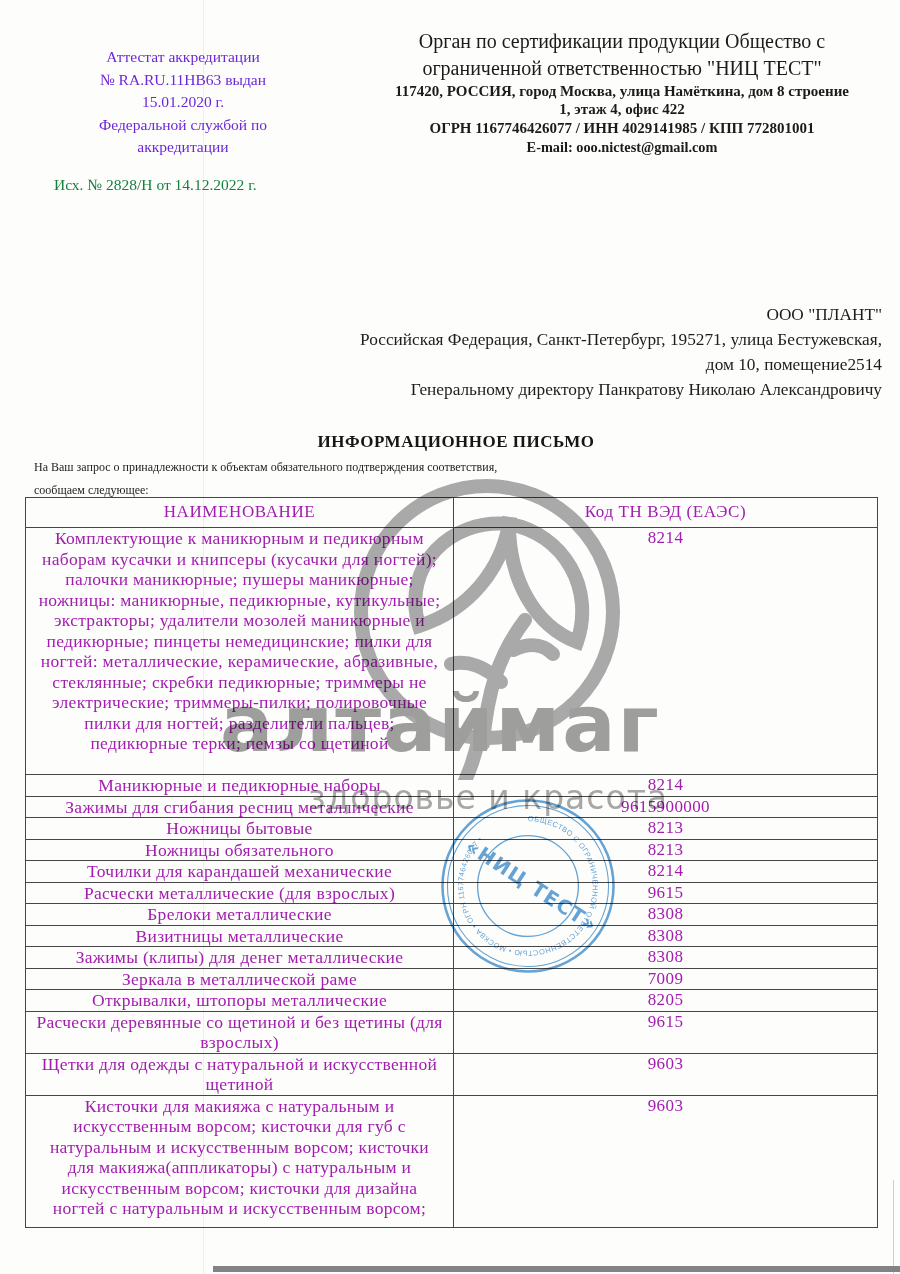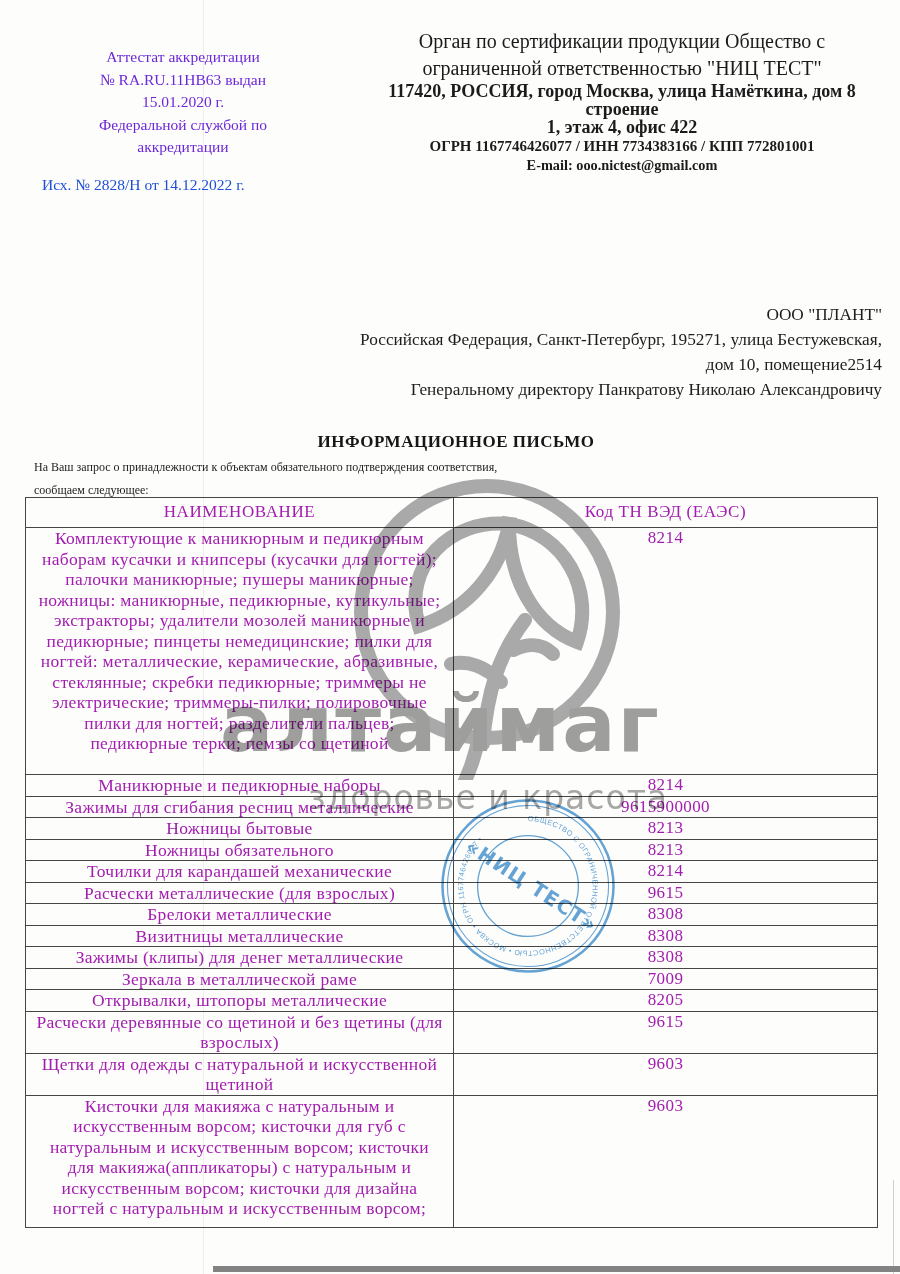--- a/index.html
+++ b/index.html
@@ -10,26 +10,26 @@
     font-family:"Liberation Serif", serif;
   }
   .fold-line{ position:absolute; left:203px; top:0; width:1px; height:1274px;
     background:rgba(0,0,0,0.06); }
   .edge-line{ position:absolute; left:893px; top:1180px; width:1px; height:94px;
     background:rgba(0,0,0,0.18); }
 
   
   .accred{ position:absolute; left:52px; top:46px; width:262px;
     text-align:center; font-size:15.5px; line-height:22.5px; color:#6d28d9; }
-  .ref{ position:absolute; left:42px; top:176px; font-size:15.5px; color:#1d4ed8; }
+  .ref{ position:absolute; left:54px; top:176px; font-size:15.5px; color:#15803d; }
 
   
   .org{ position:absolute; left:352px; top:28px; width:540px; text-align:center; color:#1b1b1b; }
   .org-title{ font-size:20px; line-height:27px; }
-  .org-addr{ font-size:18px; font-weight:bold; line-height:18px; }
+  .org-addr{ font-size:15px; font-weight:bold; line-height:18px; }
   .org-reg{ font-size:15px; font-weight:bold; line-height:20px; }
   .org-email{ font-size:14.3px; font-weight:bold; line-height:19px; }
 
   
   .recipient{ position:absolute; right:18px; top:302px; width:660px;
     text-align:right; font-size:17.3px; line-height:25px; color:#1d1d1d; }
 
   
   .letter-title{ position:absolute; left:0; top:432px; width:912px; text-align:center;
     font-weight:bold; font-size:17px; letter-spacing:.5px; color:#161616; }
@@ -92,21 +92,21 @@
     <div>аккредитации</div>
   </div>
 
   <div class="ref">Исх. № 2828/Н от 14.12.2022 г.</div>
 
   <div class="org">
     <div class="org-title">Орган по сертификации продукции Общество с</div>
     <div class="org-title">ограниченной ответственностью "НИЦ ТЕСТ"</div>
     <div class="org-addr">117420, РОССИЯ, город Москва, улица Намёткина, дом 8 строение</div>
     <div class="org-addr">1, этаж 4, офис 422</div>
-    <div class="org-reg">ОГРН 1167746426077 / ИНН 7734383166 / КПП 772801001</div>
+    <div class="org-reg">ОГРН 1167746426077 / ИНН 4029141985 / КПП 772801001</div>
     <div class="org-email">E-mail: ooo.nictest@gmail.com</div>
   </div>
 
   <div class="recipient">
     <div>ООО "ПЛАНТ"</div>
     <div>Российская Федерация, Санкт-Петербург, 195271, улица Бестужевская,</div>
     <div>дом 10, помещение2514</div>
     <div>Генеральному директору Панкратову Николаю Александровичу</div>
   </div>
 

